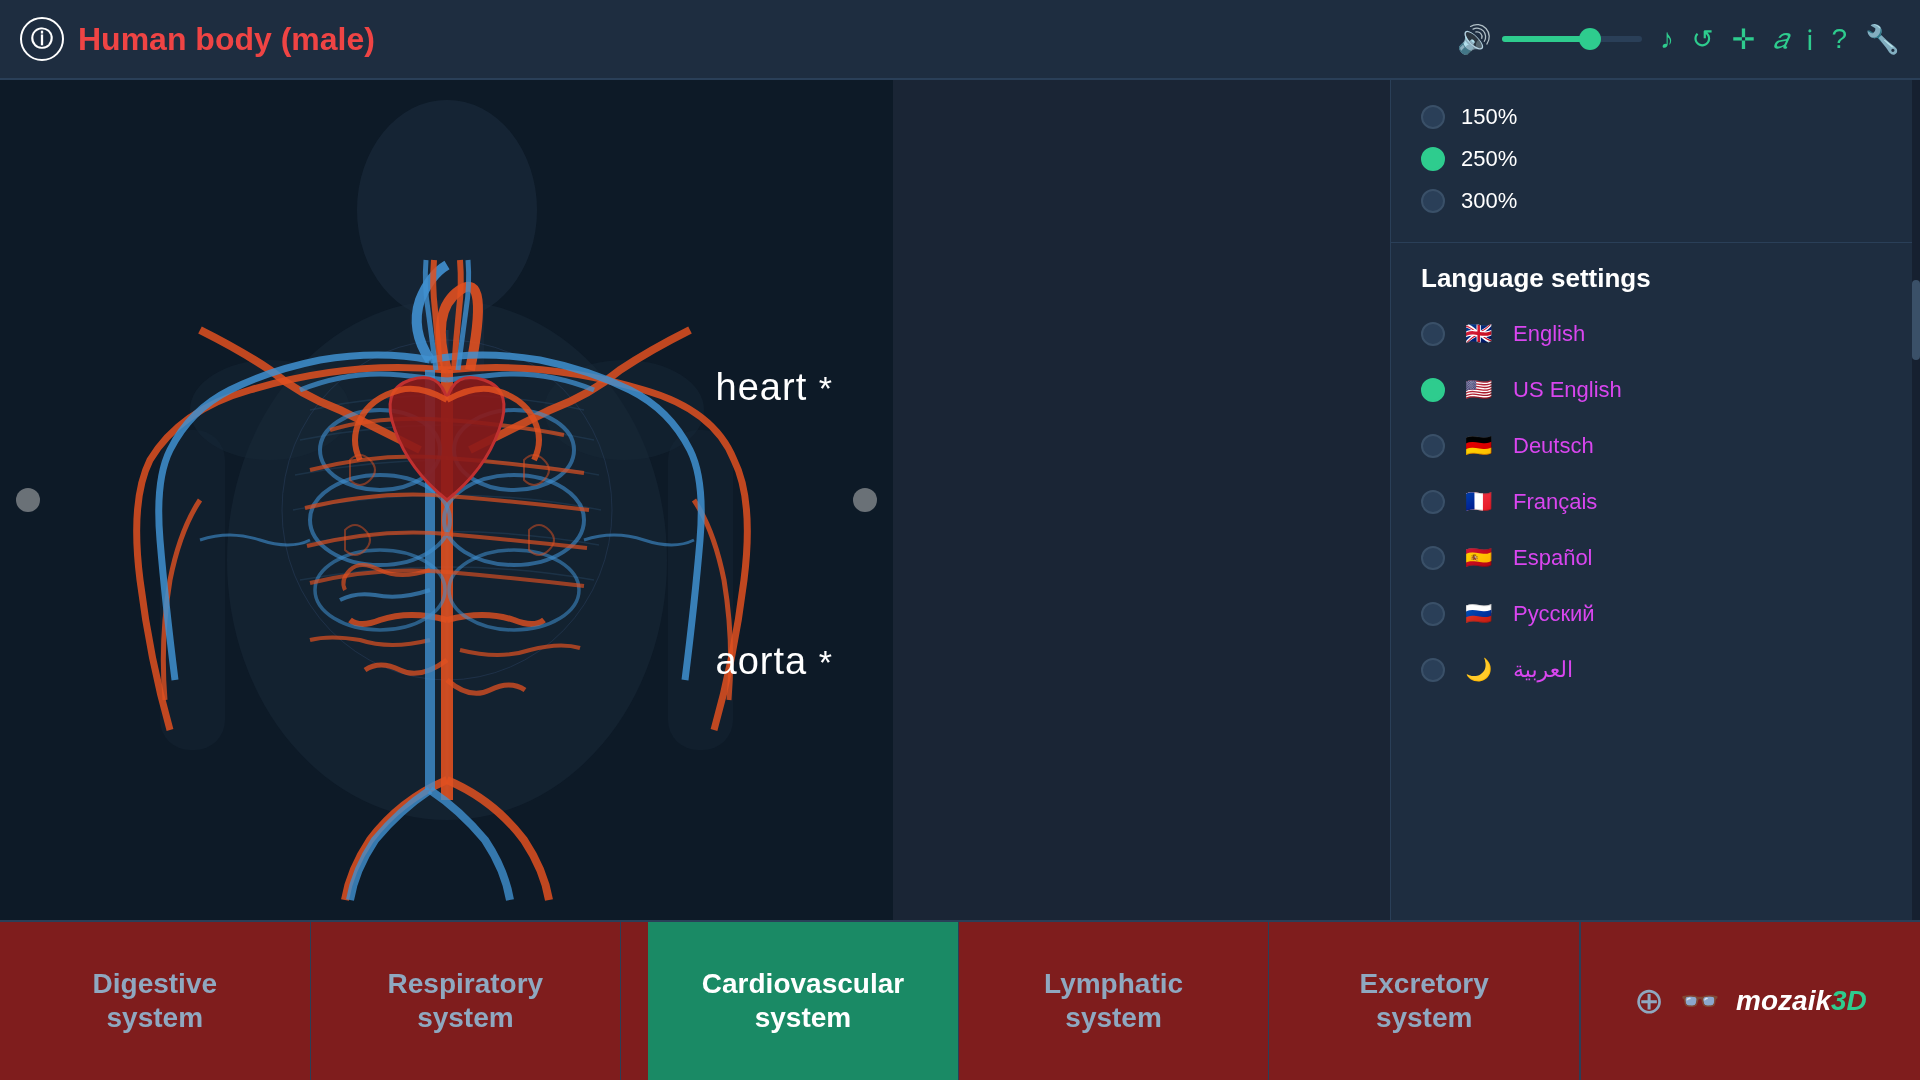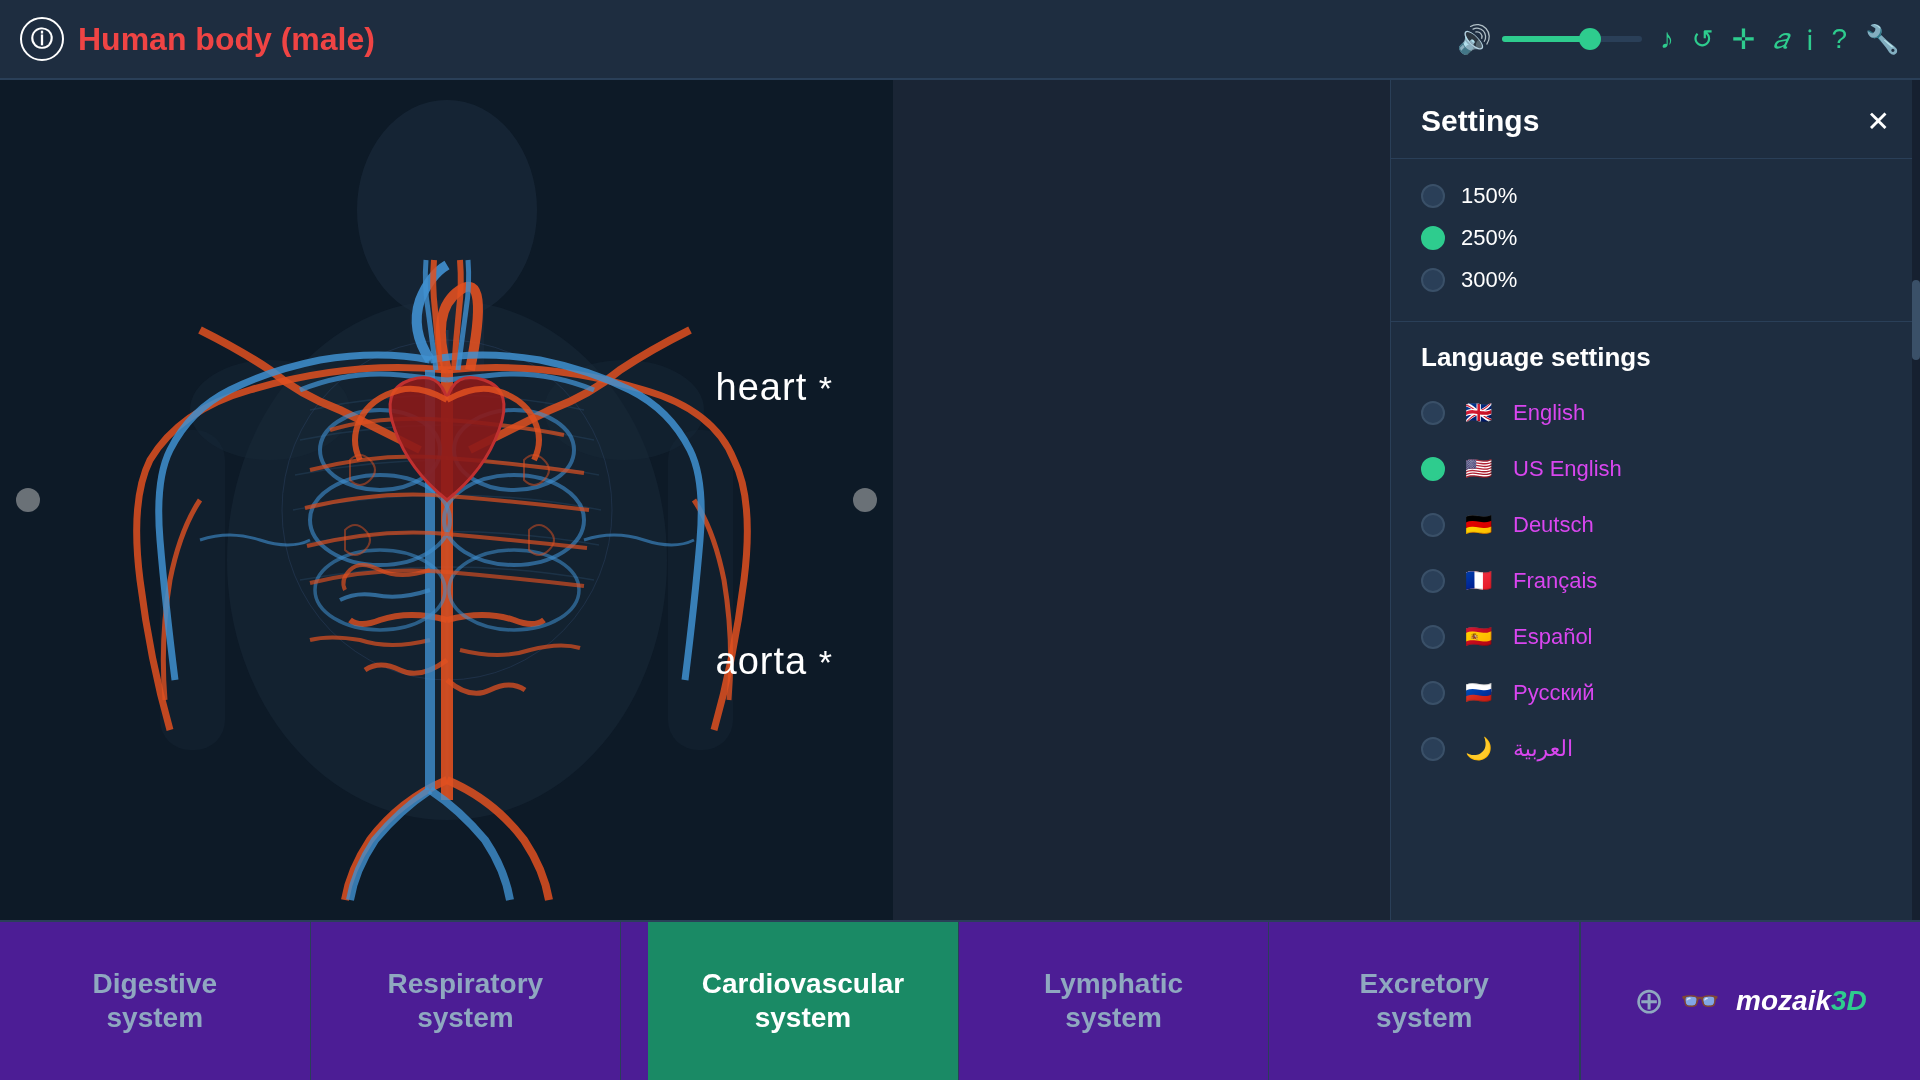--- a/index.html
+++ b/index.html
@@ -254,21 +254,21 @@
     }
 
     
     #tab-bar {
       position: absolute;
       bottom: 0;
       left: 0;
       width: 1920px;
       height: 160px;
       display: flex;
-      background: #4c1d95;
+      background: #7f1d1d;
       border-top: 2px solid #2a3f58;
     }
     .tab-item {
       flex: 1;
       display: flex;
       flex-direction: column;
       align-items: center;
       justify-content: center;
       cursor: pointer;
       color: #8fa8c0;
@@ -458,24 +458,20 @@
     <div id="label-aorta" class="body-label">
       <span>aorta</span>
       <span class="label-asterisk"> *</span>
     </div>
 
     <div id="nav-dot-left" class="nav-dot"></div>
     <div id="nav-dot-right" class="nav-dot"></div>
   </div>
 
   <div id="settings-panel">
-    <div id="settings-header">
-      <span id="settings-title">Settings</span>
-      <span id="settings-close">✕</span>
-    </div>
 
     <div class="settings-section">
       <div class="zoom-option">
         <div class="radio-dot"></div>
         <span class="zoom-label">150%</span>
       </div>
       <div class="zoom-option">
         <div class="radio-dot active"></div>
         <span class="zoom-label">250%</span>
       </div>

